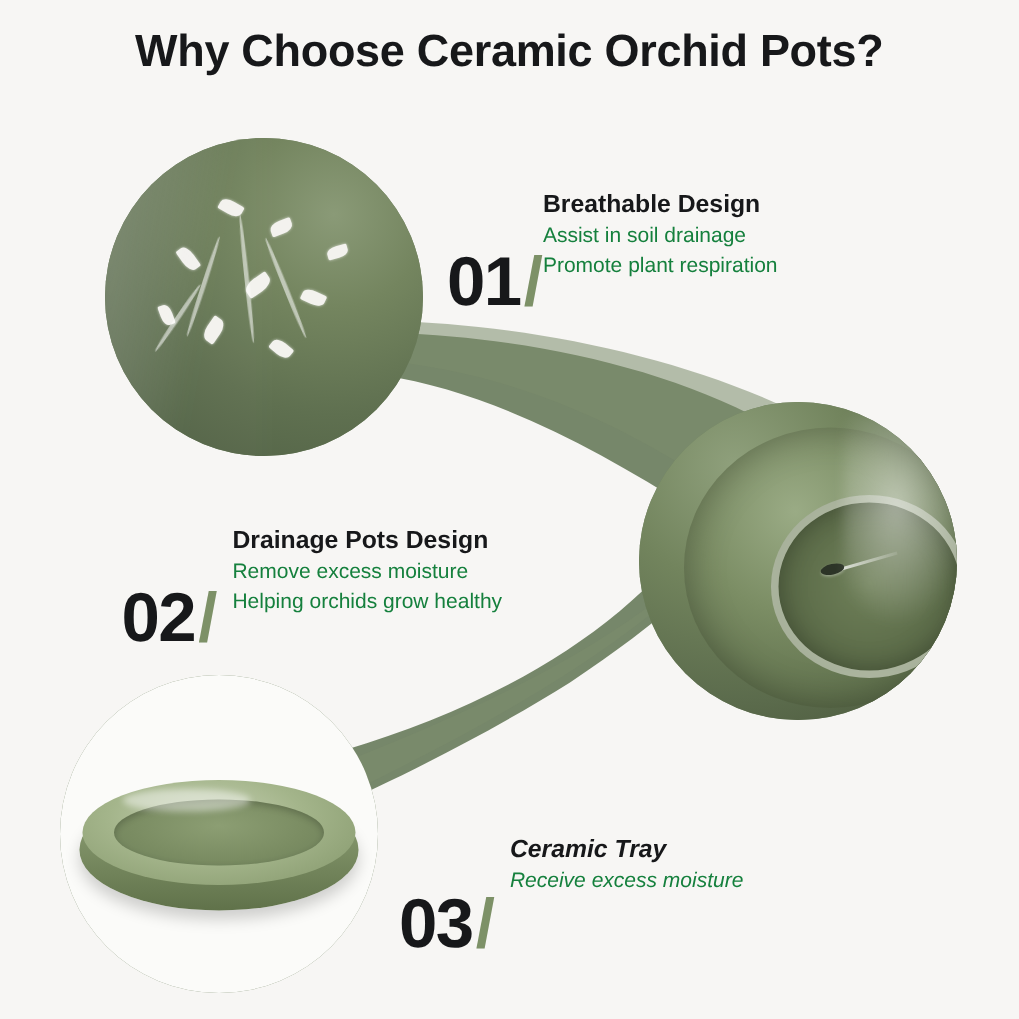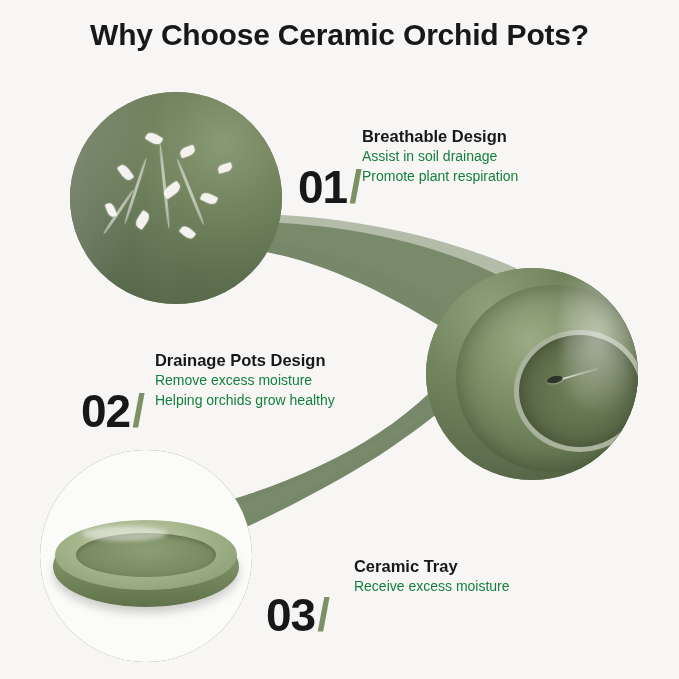--- a/index.html
+++ b/index.html
@@ -194,21 +194,21 @@
   }
 
   
   .b1 { left: 298px; top: 124px; display: flex; align-items: flex-start; }
   .b1 .texts { margin-left: 0; padding-top: 3px; }
   
   .b2 { left: 81px; top: 348px; display: flex; align-items: flex-start; justify-content: flex-end; }
   .b2 .texts { margin-left: 10px; padding-top: 3px; }
   
   .b3 { left: 266px; top: 552px; display: flex; align-items: flex-start; justify-content: center; }
-  .b3 .texts { margin-left: 24px; padding-top: 5px; }
+  .b3 .texts { margin-left: 10px; padding-top: 5px; font-style: italic; }
 </style>
 </head>
 <body>
 
 <div class="page">
 
   <div class="title">Why Choose Ceramic Orchid Pots?</div>
 
   <svg class="ribbon" viewBox="0 0 679 679" xmlns="http://www.w3.org/2000/svg">
     <path d="M255 250 C 330 262, 400 300, 470 345 C 420 420, 330 470, 230 500 C 195 520, 180 540, 175 558 C 210 545, 300 505, 380 455 C 470 395, 520 340, 540 300 C 470 250, 360 225, 262 222 Z" fill="#6f8162" opacity="0.95"></path>

